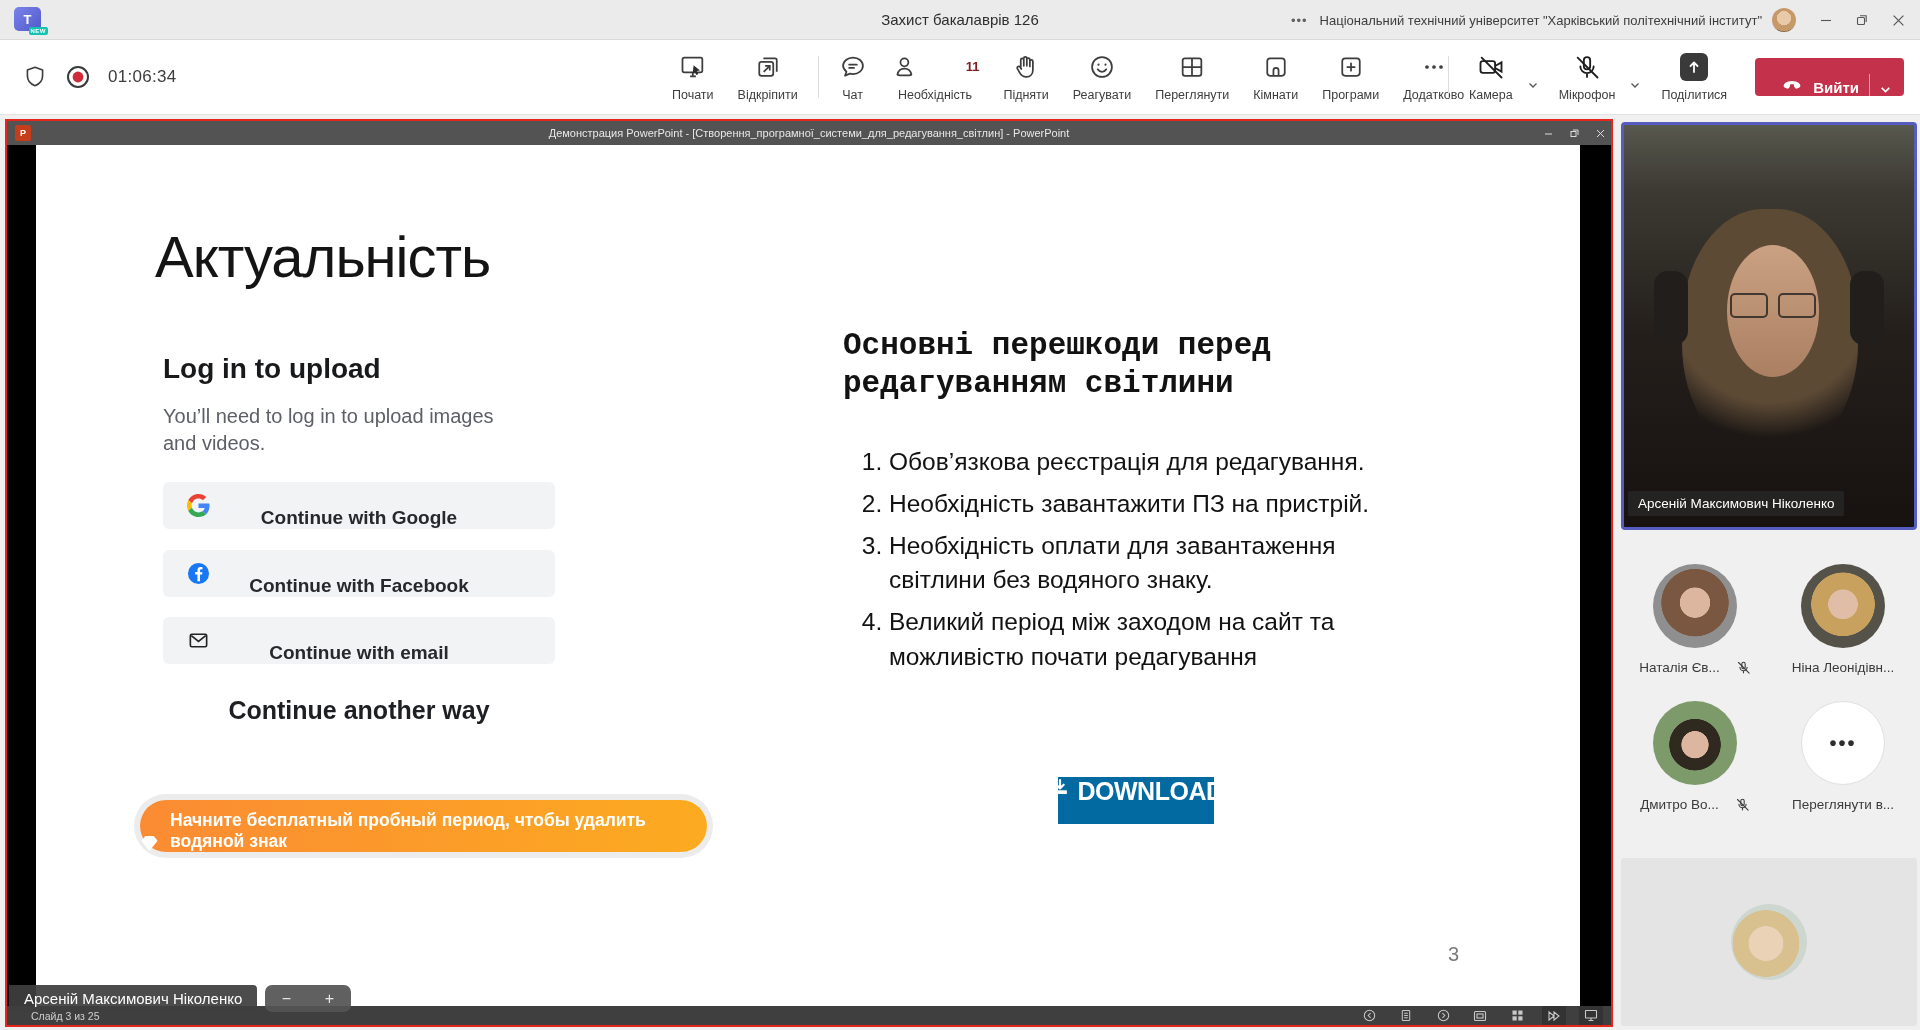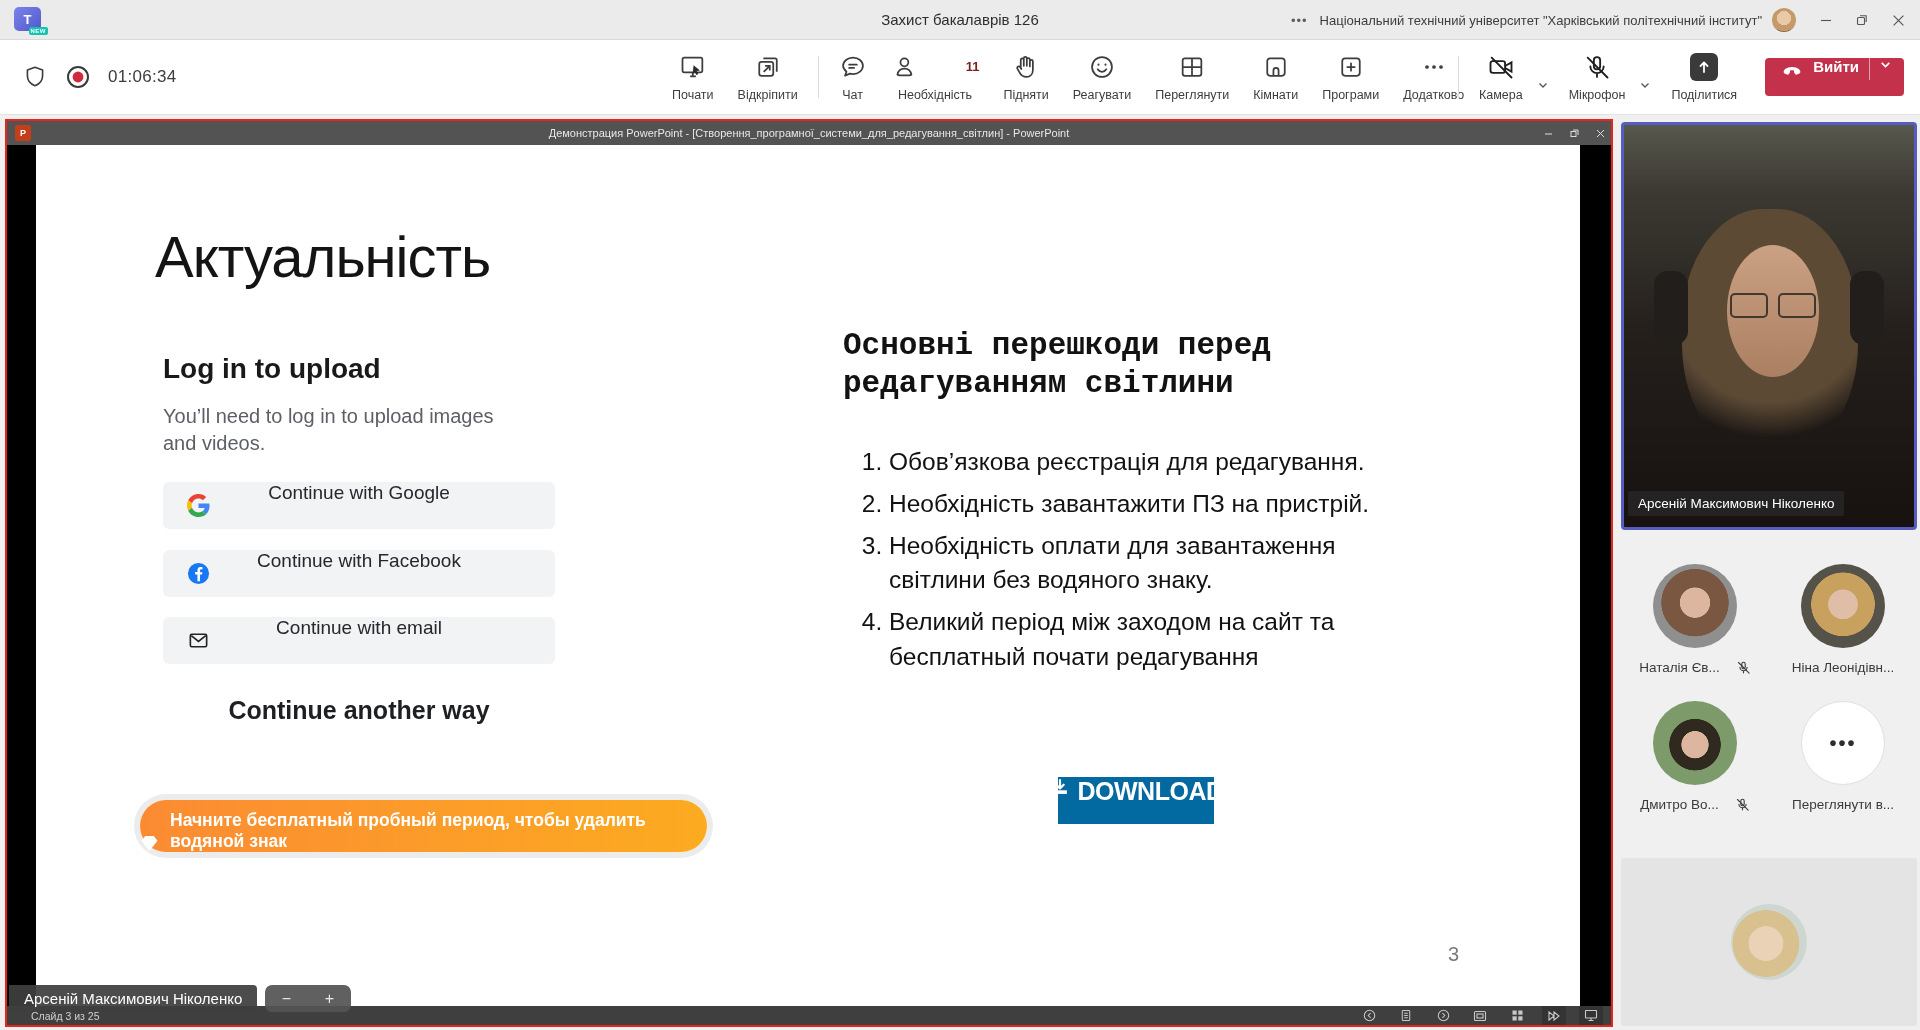--- a/index.html
+++ b/index.html
@@ -36,22 +36,22 @@
   .tbtn { display:flex; flex-direction:column; align-items:center; justify-content:center; gap:7px; padding:0 12px; }
   .tbtn .lbl { font-size:12.5px; color:#3d3d3d; white-space:nowrap; }
   .icon-row { display:flex; align-items:center; gap:3px; }
   .count { font-size:13px; font-weight:bold; color:#7f1d1d;margin-left:44px; }
   .vdiv { width:1px; background:#dcdcdc; height:42px; align-self:center; margin:0 8px; }
   .tb-right { position:absolute; right:16px; top:0; height:100%; display:flex; align-items:center; }
   .dev-group { display:flex; align-items:flex-start; }
   .chev { margin-top:26px; margin-left:2px; margin-right:8px; }
   .share-chip { width:28px; height:28px; background:#3a3a3a; border-radius:6px;
     display:flex; align-items:center; justify-content:center; }
-  .leave-btn { height:38px; background:#c4314b; border-radius:4px; display:flex; align-items:flex-start;
-    padding:0 12px 0 15px; margin-left:16px; color:#fff; }
+  .leave-btn { height:38px; background:#c4314b; border-radius:4px; display:flex; align-items:flex-end;
+    padding:0 12px 0 25px; margin-left:16px; color:#fff; }
   .leave-btn .lbl { font-size:15px; font-weight:bold; margin:0 10px 0 9px; color:#fff; }
   .leave-div { width:1px; height:22px; background:rgba(255,255,255,.55); margin-right:9px; }
 
   
   .workspace { position:absolute; top:116px; left:0; right:0; bottom:0; background:#f0f0f0; }
 
   
   .share { position:absolute; left:5px; top:3px; width:1608px; height:908px;
     border:2px solid #e6261d; background:#000; }
   .pp-titlebar { position:relative; height:24px; background:#535353; }
@@ -62,22 +62,22 @@
   .pp-stage { position:absolute; top:24px; left:0; right:0; bottom:19px; background:#000; }
   .slide { position:absolute; top:0; bottom:0; left:29px; width:1544px; background:#fff; overflow:hidden; }
 
   
   .slide-title { position:absolute; left:119px; top:78px; font-size:58px; font-weight:400;
     letter-spacing:-1px; color:#141414; }
   .login-head { position:absolute; left:127px; top:208px; font-size:28px; font-weight:800; color:#18191b; }
   .login-desc { position:absolute; left:127px; top:258px; width:350px; font-size:20px;
     line-height:1.35; color:#5c5f66; }
   .login-btn { position:absolute; left:127px; width:392px; height:47px; background:#f2f3f5;
-    border-radius:6px; display:flex; align-items:flex-start; justify-content:center;
-    font-size:19px; font-weight:400; color:#26282c; }
+    border-radius:6px; display:flex; align-items:flex-end; justify-content:center;
+    font-size:19px; font-weight:700; color:#26282c; }
   .login-btn .b-icon { position:absolute; left:24px; top:12px; }
   .btn-google { top:337px; } .btn-facebook { top:405px; } .btn-email { top:472px; }
   .another-way { position:absolute; left:127px; top:551px; width:392px; text-align:center;
     font-size:25px; font-weight:700; color:#1d1f23; }
   .trial-btn { position:absolute; left:104px; top:655px; width:567px; height:52px; border-radius:27px;
     background:linear-gradient(90deg,#fb8b33,#fcab20); display:flex; align-items:flex-end;
     justify-content:center; gap:11px; color:#fff; font-size:17.5px; font-weight:700;
     box-shadow:0 0 0 6px #ececec; }
   .obstacles-head { position:absolute; left:807px; top:182px; width:445px; font-size:31px;
     font-weight:700; color:#121212; line-height:1.22;font-family:Liberation Mono, monospace; }
@@ -397,21 +397,21 @@
           </span>
           <span>Начните бесплатный пробный период, чтобы удалить водяной знак</span>
         </div>
 
         <div class="obstacles-head">Основні перешкоди перед редагуванням світлини</div>
         <div class="obstacles-list">
           <ol>
             <li>Обов’язкова реєстрація для редагування.</li>
             <li>Необхідність завантажити ПЗ на пристрій.</li>
             <li>Необхідність оплати для завантаження світлини без водяного знаку.</li>
-            <li>Великий період між заходом на сайт та бесплатный почати редагування</li>
+            <li>Великий період між заходом на сайт та можливістю почати редагування</li>
           </ol>
         </div>
 
         <div class="download-btn">
           <span>
             <svg width="22" height="22" viewBox="0 0 24 24" fill="none" stroke="#fff" stroke-width="2.4" stroke-linecap="round" stroke-linejoin="round">
               <path d="M12 3.5v8.5M8 8.5l4 4 4-4"></path>
                 <path d="M4.5 14.5h15v4h-15z" fill="#fff" stroke="none"></path>
               </svg>
           </span>

